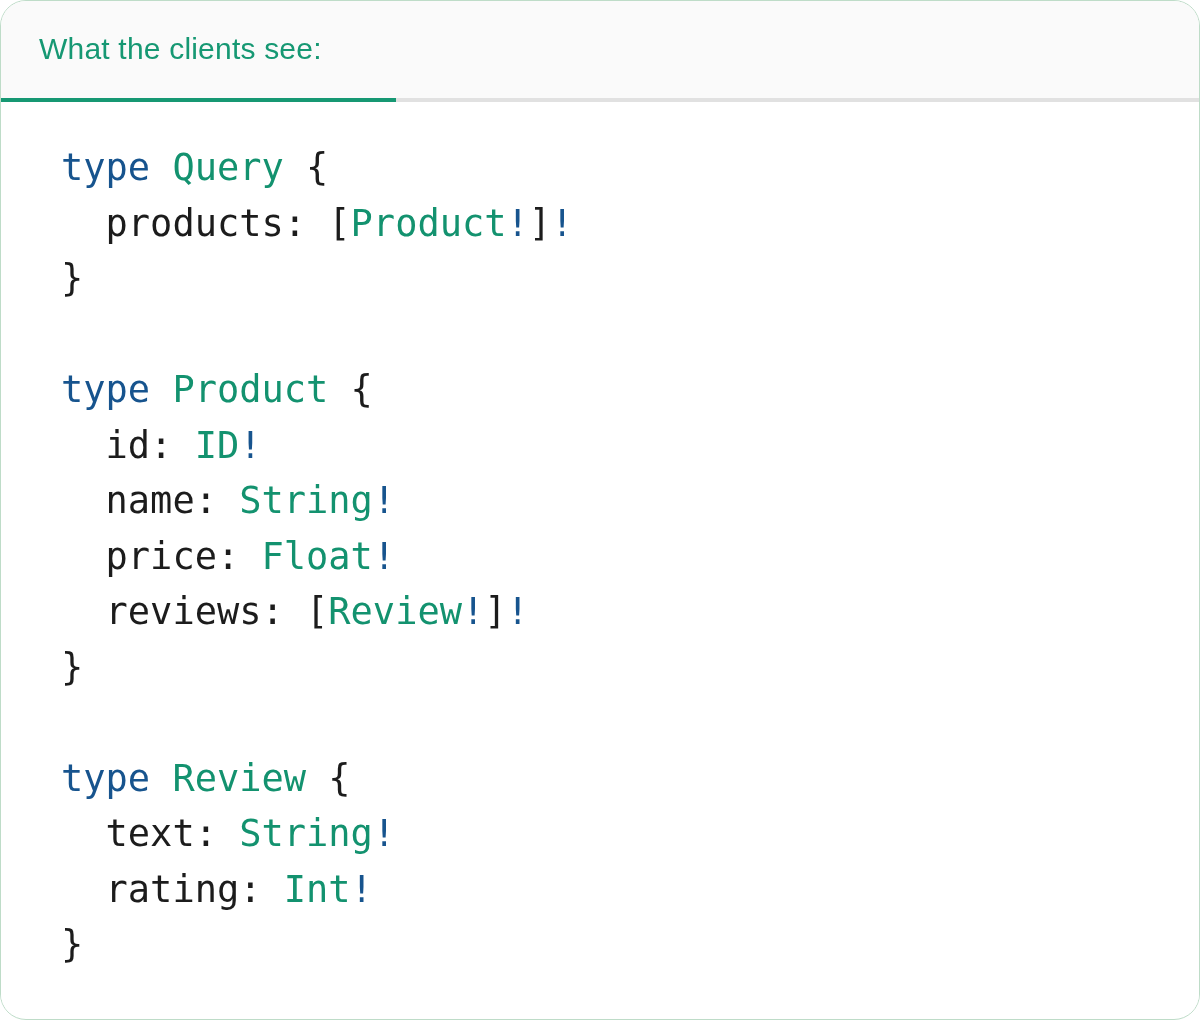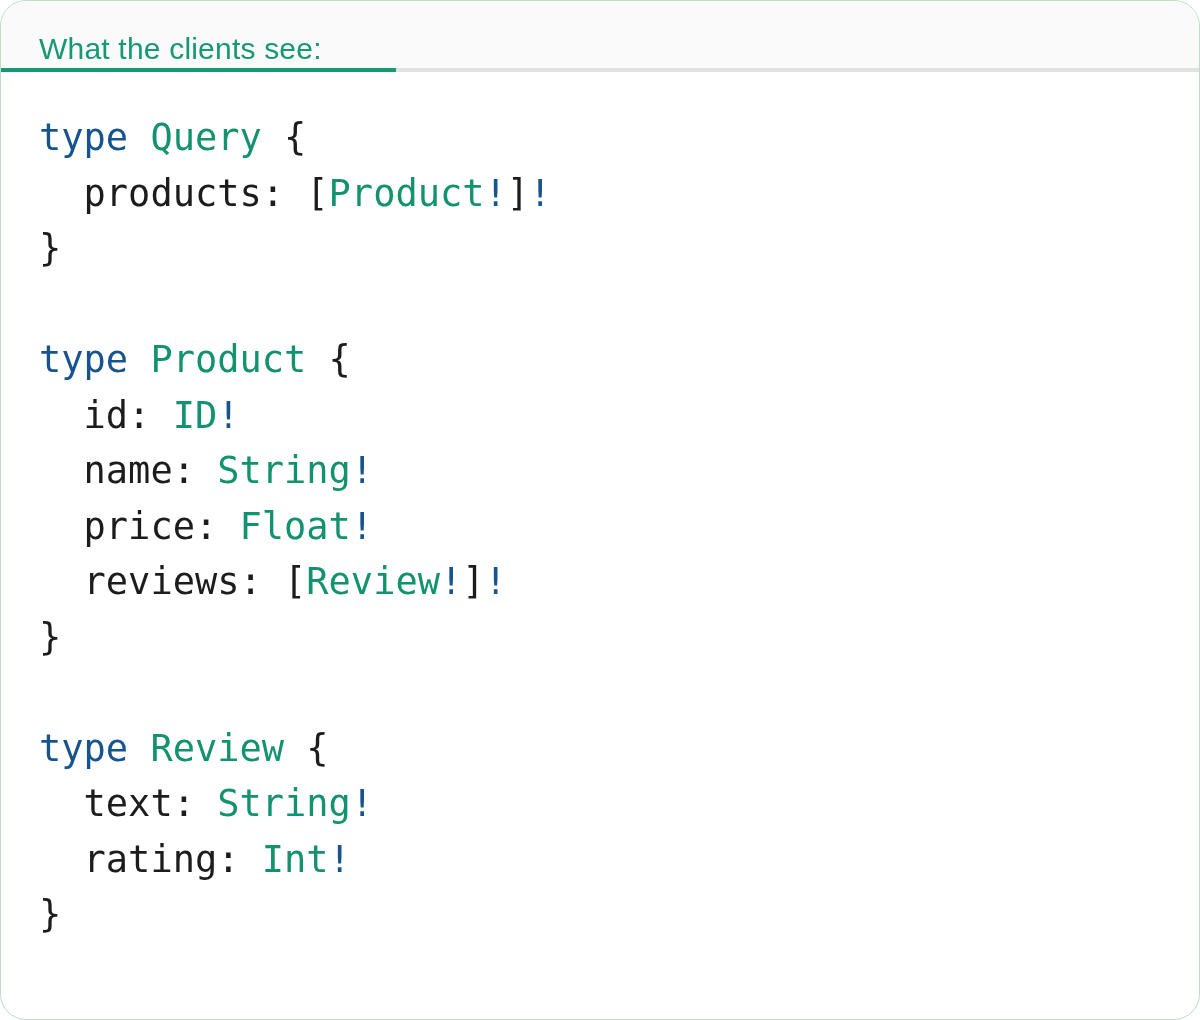--- a/index.html
+++ b/index.html
@@ -11,21 +11,21 @@
   .card {
     width: 1200px;
     height: 1020px;
     background: var(--card-bg, #ffffff);
     border: 1px solid var(--card-border, #bedcc8);
     border-radius: 26px;
     overflow: hidden;
   }
   .tab-bar {
     position: relative;
-    height: 71px;
+    height: 101px;
     background: var(--header-bg, #fafafa);
   }
   .tab-bar-divider {
     position: absolute;
     left: 0; right: 0; bottom: 0;
     height: 4px;
     background: var(--inactive-line, #e1e1e1);
   }
   .tab {
     position: relative;
@@ -46,21 +46,21 @@
   .active-tab-indicator {
     position: absolute;
     left: 0; bottom: 0;
     width: 395px;
     height: 4px;
     background: var(--accent-teal, #169873);
     z-index: 1;
   }
   .code-panel {
     background: var(--card-bg, #ffffff);
-    padding: 38px 30px 40px 38px;
+    padding: 38px 30px 40px 60px;
   }
   pre.code-block {
     font-family: "DejaVu Sans Mono", "Liberation Mono", monospace;
     font-size: 37px;
     line-height: 55.5px;
     font-weight: 500;
     color: var(--plain, #1c1c1c);
     white-space: pre;
   }
   .tok-keyword  { color: var(--kw, #17548e); }

